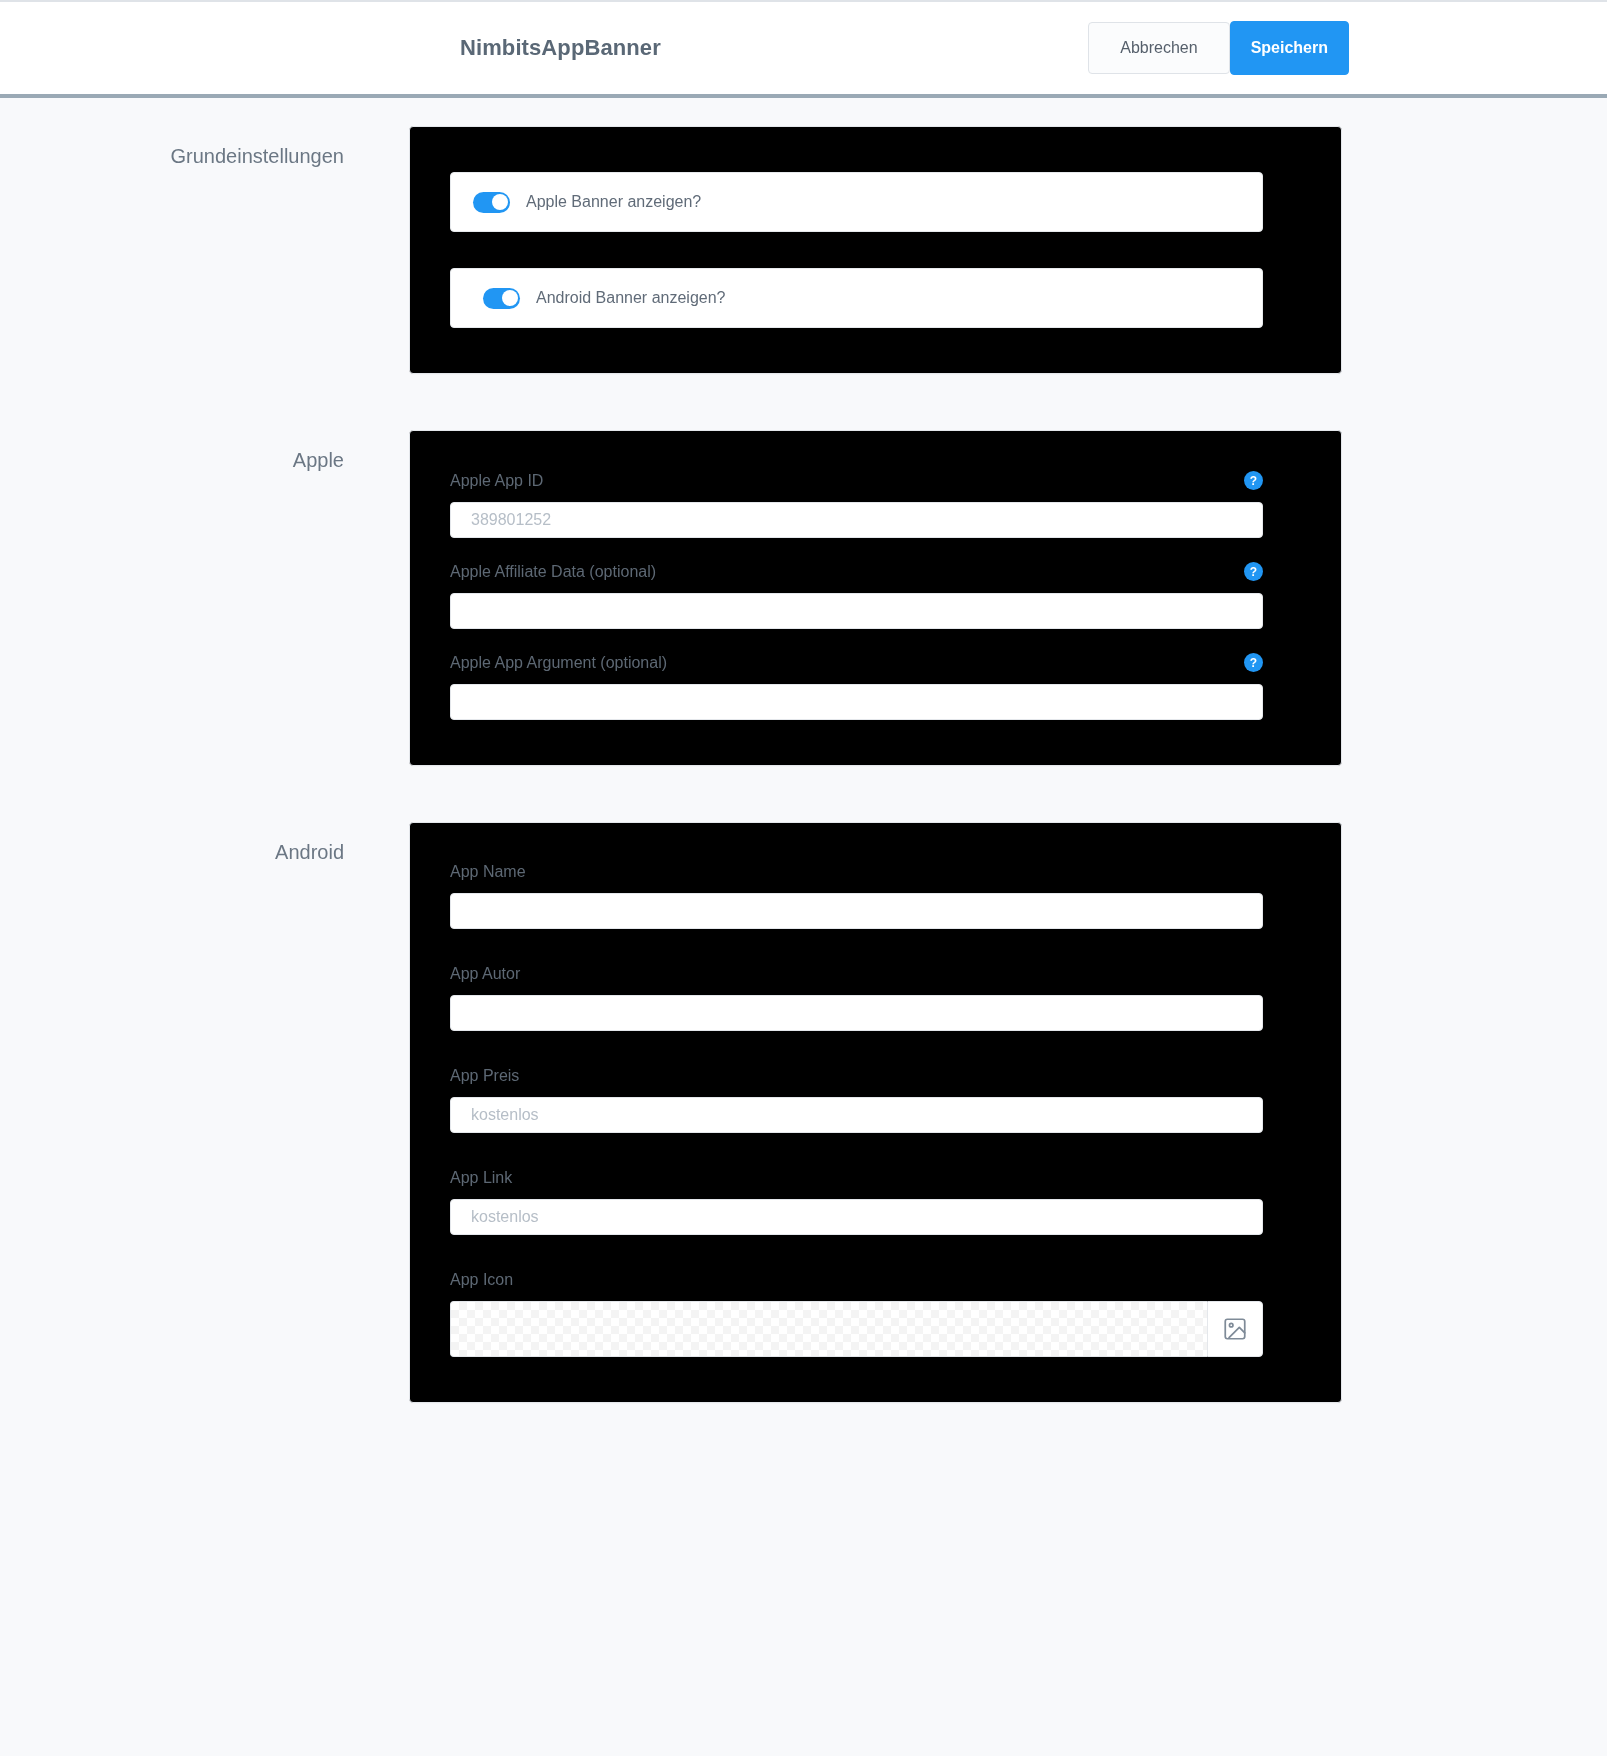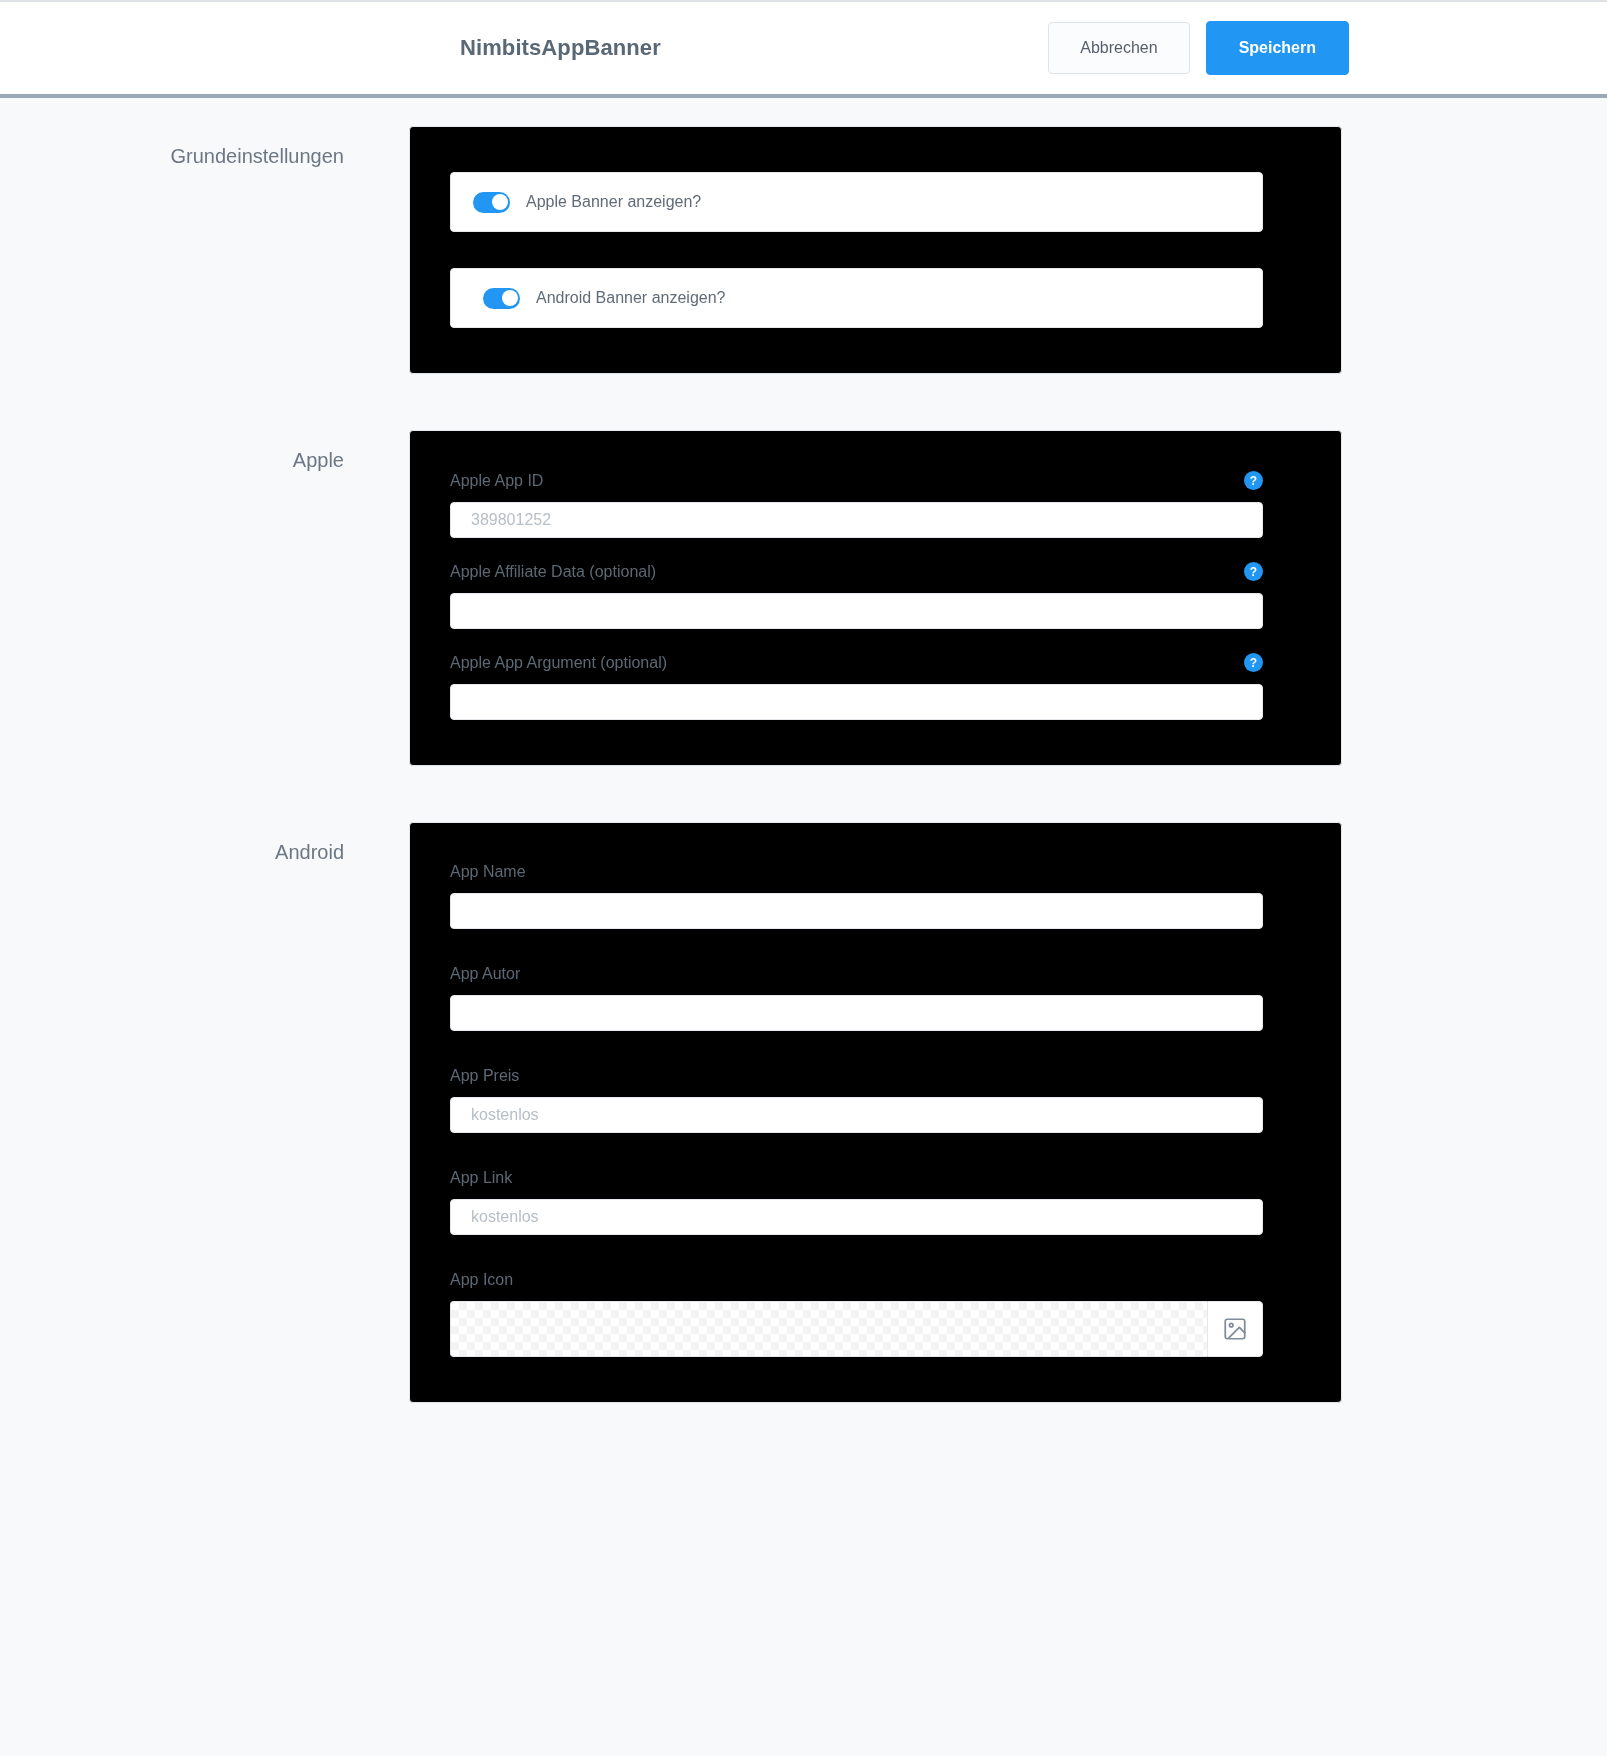--- a/index.html
+++ b/index.html
@@ -41,21 +41,20 @@
     font-size: 22px;
     font-weight: 600;
     color: #5a6876;
     letter-spacing: 0.1px;
   }
 
   .header-actions {
     margin-left: auto;
     display: flex;
     align-items: center;
-    gap: 16px;
   }
 
   .btn {
     font-family: "Liberation Sans", sans-serif;
     font-size: 16px;
     border-radius: 4px;
     cursor: pointer;
     line-height: 1;
     white-space: nowrap;
   }
@@ -65,21 +64,21 @@
     border: 1px solid #dfe3e8;
     color: #555f6b;
     padding: 17px 31px;
   }
 
   .btn-save {
     background: #2196f3;
     border: 1px solid #2196f3;
     color: #ffffff;
     font-weight: 600;
-    padding: 18px 32px;
+    padding: 18px 20px;
   }
 
   
   .body {
     padding: 28px 0 40px 0;
   }
 
   .section {
     display: flex;
     align-items: flex-start;

